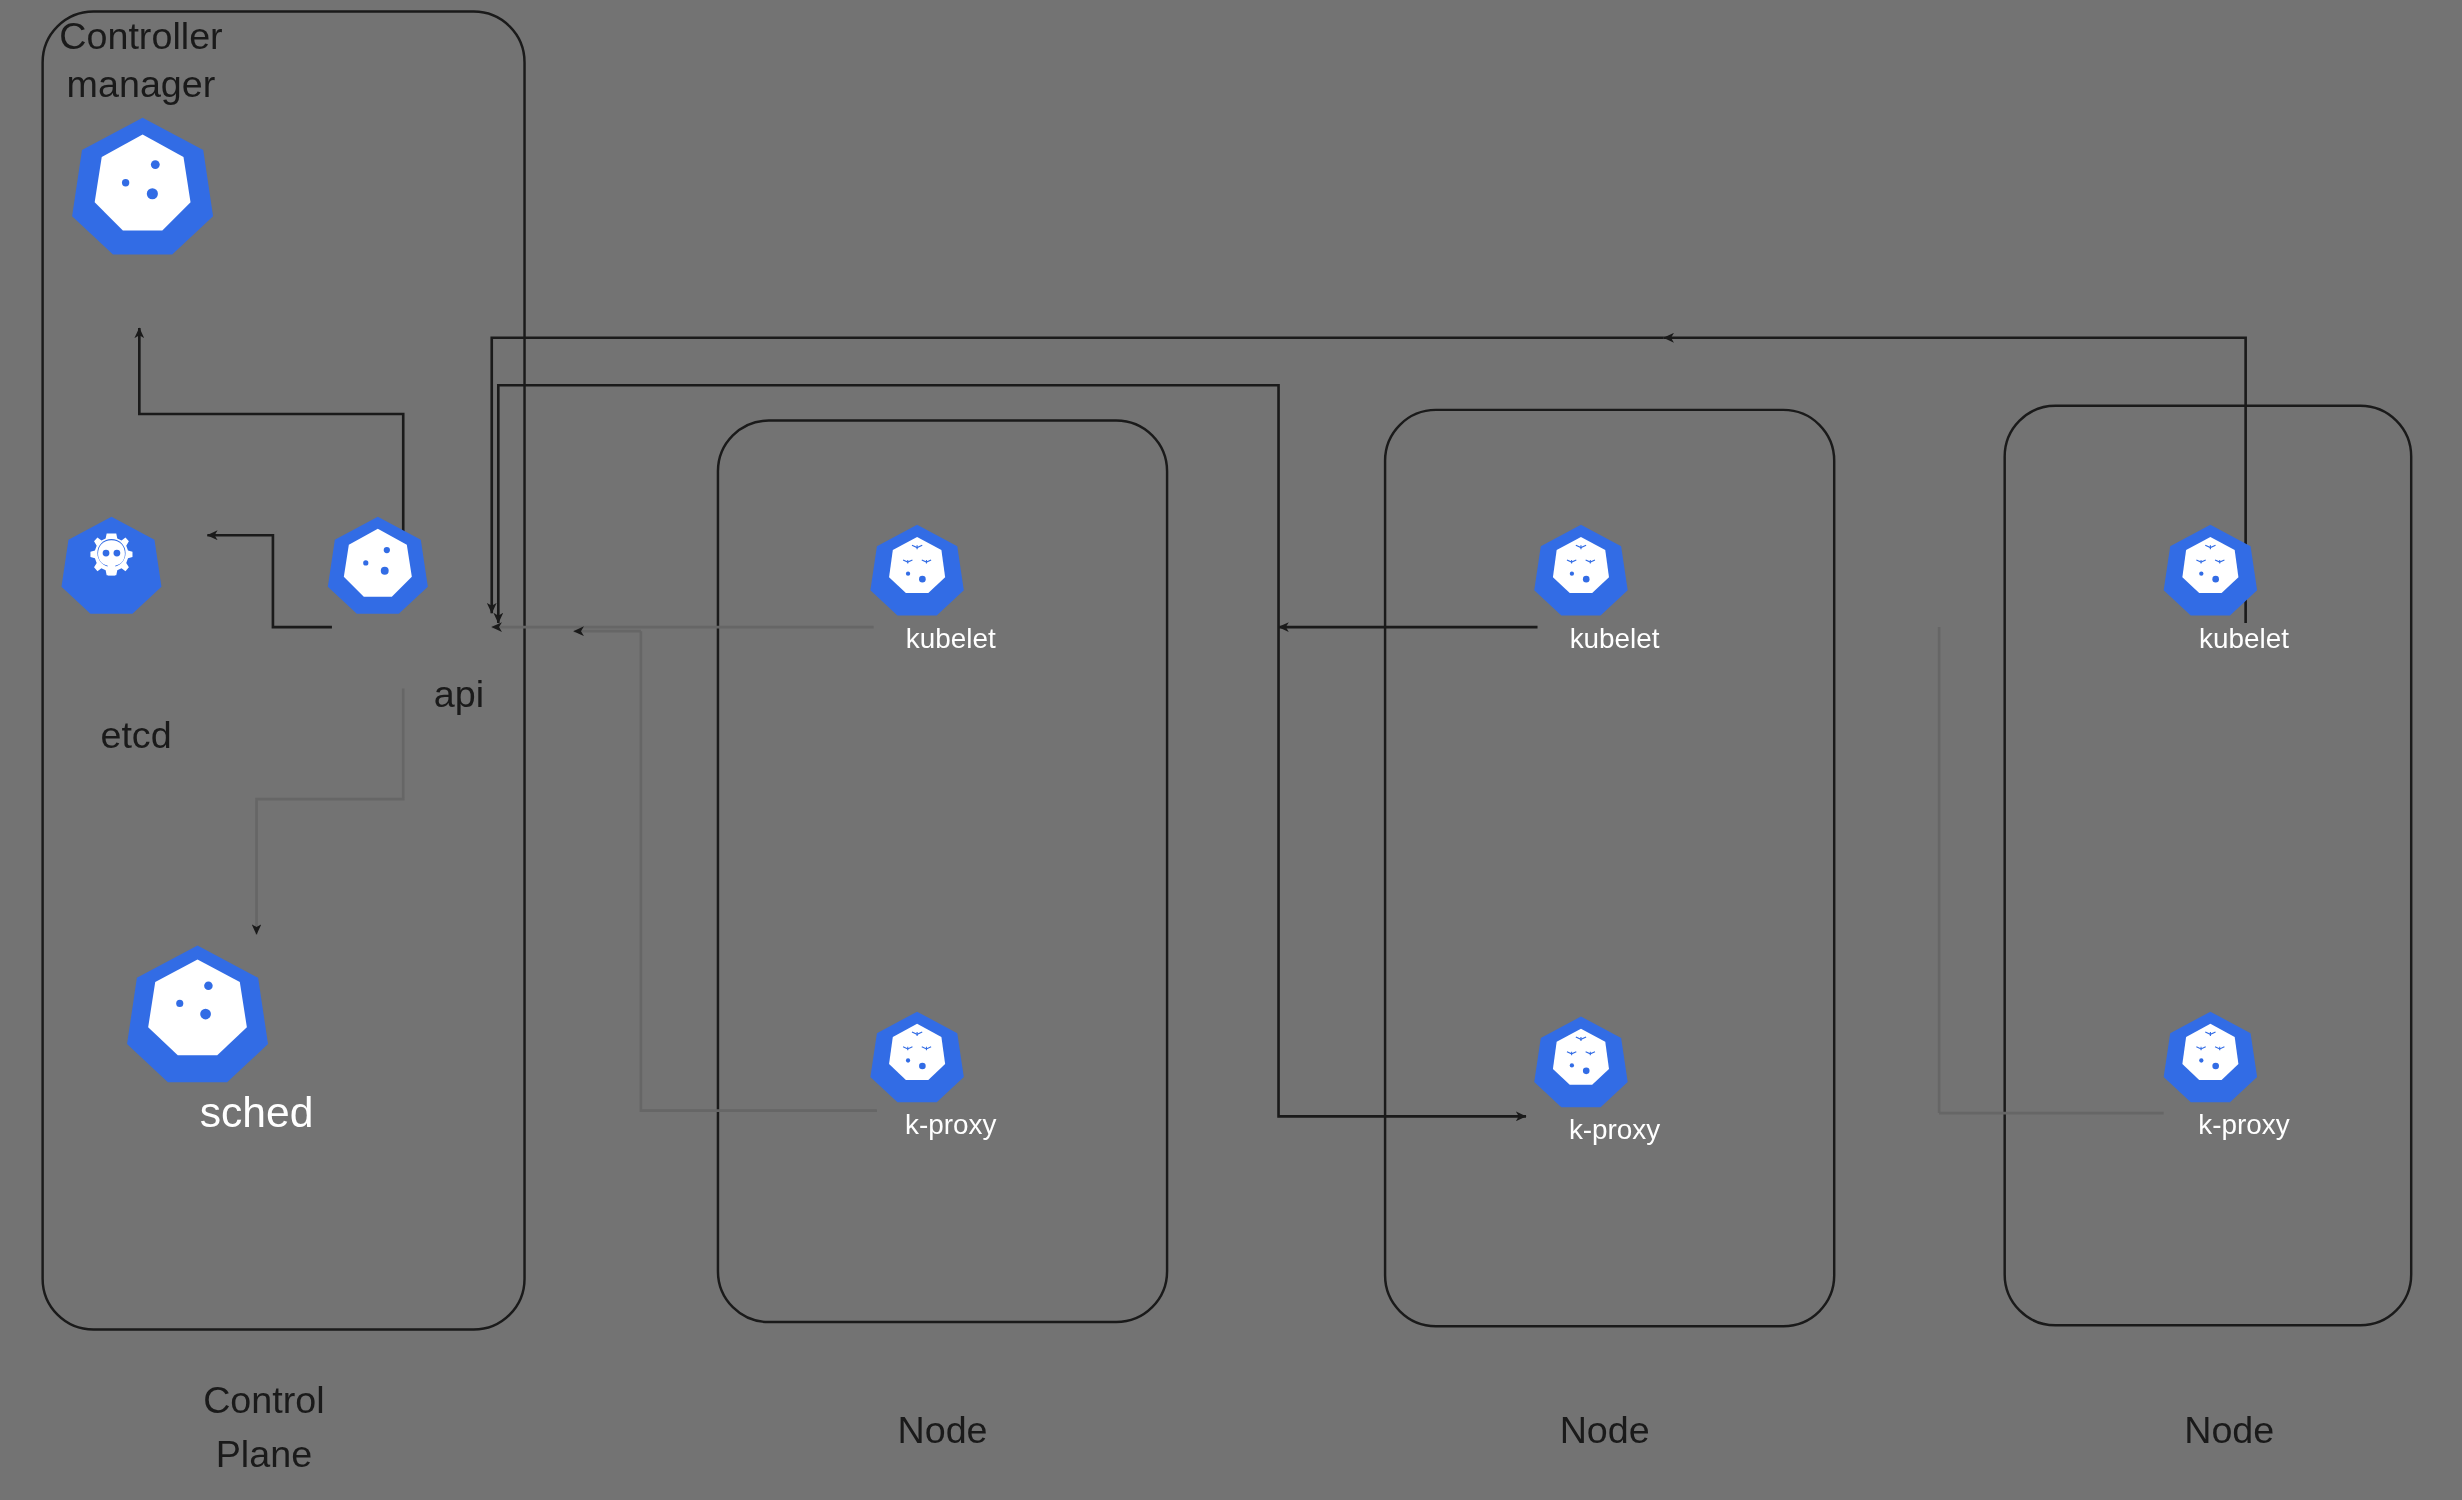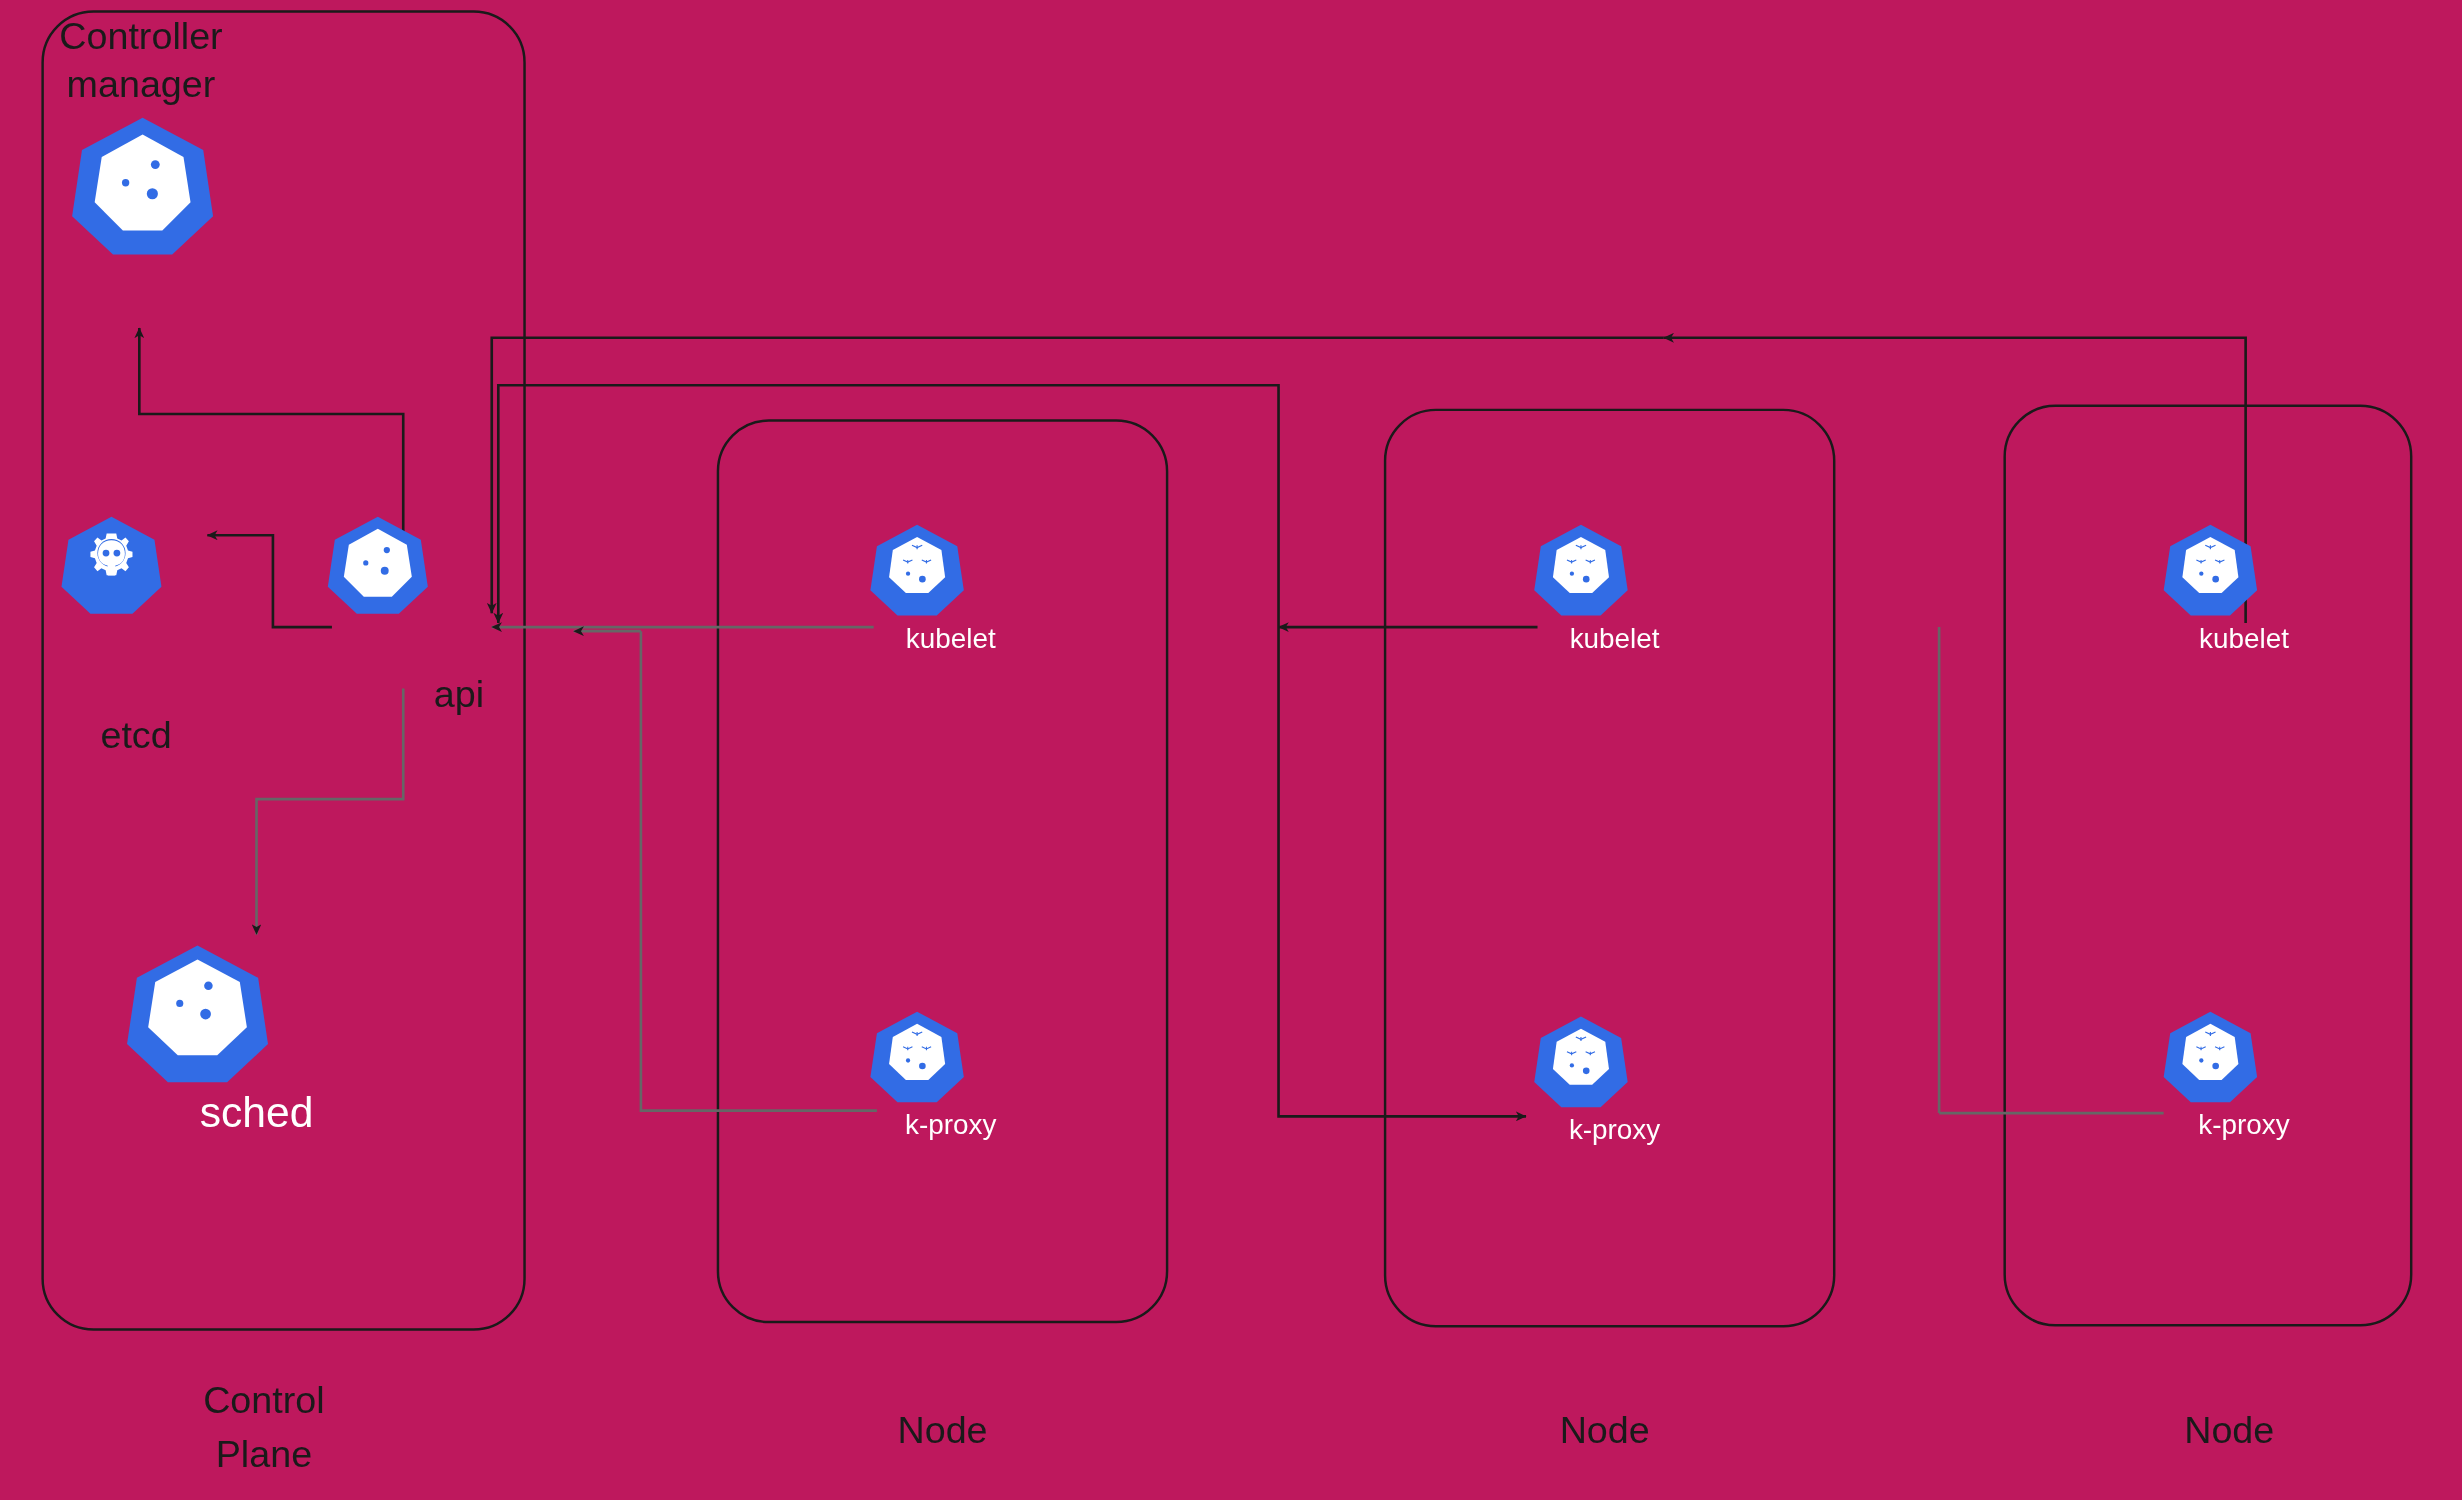--- a/index.html
+++ b/index.html
@@ -7,21 +7,21 @@
     padding: 0;
     background: #ffffff;
   }
   body {
     font-family: "Liberation Sans", sans-serif;
   }
   #canvas-wrap {
     position: relative;
     width: 2462px;
     height: 1500px;
-    background: #be185d;
+    background: #737373;
     overflow: hidden;
   }
   svg#diagram {
     position: absolute;
     top: 0; left: 0;
     width: 2462px;
     height: 1500px;
     display: block;
   }
   .grp-box {

